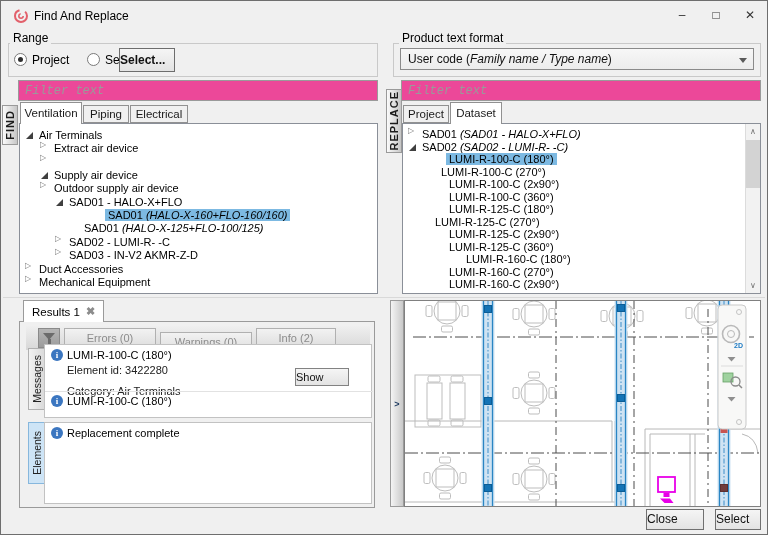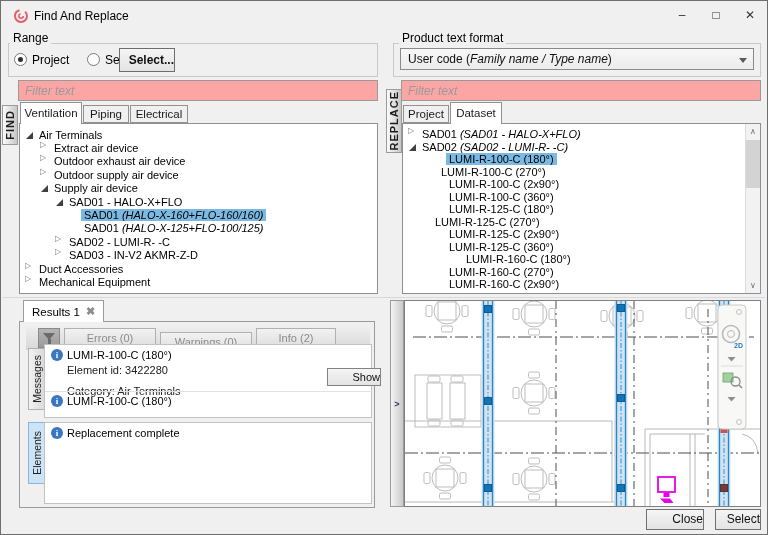--- a/index.html
+++ b/index.html
@@ -13,27 +13,27 @@
   .title-text{left:33px;top:8px;font-size:12px;color:#000;}
   .winbtn{top:0;width:34px;height:29px;text-align:center;line-height:29px;font-size:12px;color:#333;cursor:default;}
 
   
   .grouplabel{font-size:12px;color:#000;background:#f0f0f0;padding:0 3px;z-index:2;}
   .groupbox{border:1px solid #c9c9c9;background:#f0f0f0;}
 
   .radio{width:13px;height:13px;border:1px solid #7a7a7a;border-radius:50%;background:#fff;}
   .radio.on::after{content:"";position:absolute;left:3px;top:3px;right:3px;bottom:3px;border-radius:50%;background:#2e2e2e;}
 
-  .btn{background:linear-gradient(#f5f5f5,#e3e3e3);border:1px solid #828282;text-align:right;font-size:12px;color:#111;cursor:default;}
+  .btn{background:linear-gradient(#f5f5f5,#e3e3e3);border:1px solid #828282;text-align:left;font-size:12px;color:#111;cursor:default;}
   .btn-strong{border:1px solid #6d6d6d;font-weight:600;}
 
   .combo{background:linear-gradient(#f7f7f7,#ececec);border:1px solid #8a8a8a;font-size:12px;color:#111;padding:3px 18px 0 7px;white-space:nowrap;overflow:hidden;}
   .combo-arrow{right:6px;top:9px;width:0;height:0;border-left:4px solid transparent;border-right:4px solid transparent;border-top:5px solid #5a5a5a;}
 
-  .filter{border:1px solid #9a9a9a;background:#fca5a5;font-size:12px;padding:2px 6px;font-family:Liberation Sans, sans-serif;color:#222;outline:none;}
+  .filter{border:1px solid #9a9a9a;background:#ec4899;font-size:12px;padding:2px 6px;font-family:Liberation Mono, monospace;color:#222;outline:none;}
   .filter::placeholder{font-style:italic;color:#9a9a9a;}
 
   
   .vstrip{background:linear-gradient(90deg,#fbfbfb,#c6c6c6);border:1px solid #9a9a9a;display:flex;align-items:center;justify-content:center;}
   .vstrip span{writing-mode:vertical-rl;transform:rotate(180deg);font-weight:bold;font-size:11px;letter-spacing:1px;color:#1c1c1c;}
 
   
   .tab{border:1px solid #919191;font-size:11.5px;color:#1a1a1a;text-align:center;background:#f0f0f0;line-height:17px;height:18px;top:104px;}
   .tab.active{background:#fff;border-bottom:none;height:22px;top:101px;line-height:20px;z-index:3;}
 
@@ -121,35 +121,34 @@
     <div class="trow" style="height:13.4px;padding-left:4px;">
         <span class="tri exp"></span>
         <span class="tlabel"><span>Air Terminals</span><i></i></span>
       </div>
     <div class="trow" style="height:13.4px;padding-left:19px;">
         <span class="tri col"></span>
         <span class="tlabel"><span>Extract air device</span><i></i></span>
       </div>
     <div class="trow" style="height:13.4px;padding-left:19px;">
         <span class="tri col"></span>
-        <span class="tlabel"><span>Outdoor exhaust air device</span><i></i></span>
-      </div>
-    <div class="trow" style="height:13.4px;padding-left:19px;">
-        <span class="tri col"></span>
-        <span class="tlabel"><span>Outdoor supply air device</span><i></i></span>
       </div>
     <div class="trow" style="height:13.4px;padding-left:19px;">
         <span class="tri exp"></span>
         <span class="tlabel"><span>Supply air device</span><i></i></span>
       </div>
+    <div class="trow" style="height:13.4px;padding-left:19px;">
+        <span class="tri col"></span>
+        <span class="tlabel"><span>Outdoor supply air device</span><i></i></span>
+      </div>
     <div class="trow" style="height:13.4px;padding-left:34px;">
         <span class="tri exp"></span>
         <span class="tlabel"><span>SAD01 - HALO-X+FLO</span><i></i></span>
       </div>
-    <div class="trow" style="height:13.4px;padding-left:49px;">
+    <div class="trow" style="height:13.4px;padding-left:49px;gap:24px;">
         <span class="tri"></span>
         <span class="tlabel sel"><span>SAD01 </span><i>(HALO-X-160+FLO-160/160)</i></span>
       </div>
     <div class="trow" style="height:13.4px;padding-left:49px;">
         <span class="tri"></span>
         <span class="tlabel"><span>SAD01 </span><i>(HALO-X-125+FLO-100/125)</i></span>
       </div>
     <div class="trow" style="height:13.4px;padding-left:34px;">
         <span class="tri col"></span>
         <span class="tlabel"><span>SAD02 - LUMI-R- -C</span><i></i></span>
@@ -257,21 +256,21 @@
       </div>
     <div class="abs sidetab blue" style="left:8px;top:100px;width:17px;height:62px;">
         <span>Elements</span>
       </div>
 
     <div class="abs msgpanel" style="left:24px;top:22px;width:328px;height:74px;">
       <div class="abs info-ic" style="left:6px;top:4px;"></div>
       <span class="abs msg-title" style="left:22px;top:4px;">LUMI-R-100-C (180°)</span>
       <div class="abs msg-detail" style="left:22px;top:19px;">Element id: 3422280</div>
       <div class="abs msg-detail" style="left:22px;top:40px;">Category: Air Terminals</div>
-      <div class="abs btn" style="left:282px;top:23px;width:54px;height:18px;line-height:16px;font-size:11px;">Show</div>
+      <div class="abs btn" style="left:250px;top:23px;width:54px;height:18px;line-height:16px;font-size:11px;">Show</div>
       <div class="abs divline" style="left:0;top:46px;width:328px;"></div>
       <div class="abs info-ic" style="left:6px;top:50px;"></div>
       <span class="abs msg-title" style="left:22px;top:50px;">LUMI-R-100-C (180°)</span>
     </div>
 
     <div class="abs msgpanel" style="left:24px;top:100px;width:328px;height:82px;">
       <div class="abs info-ic" style="left:6px;top:4px;"></div>
       <span class="abs msg-title" style="left:22px;top:4px;">Replacement complete</span>
     </div>
   </div>

